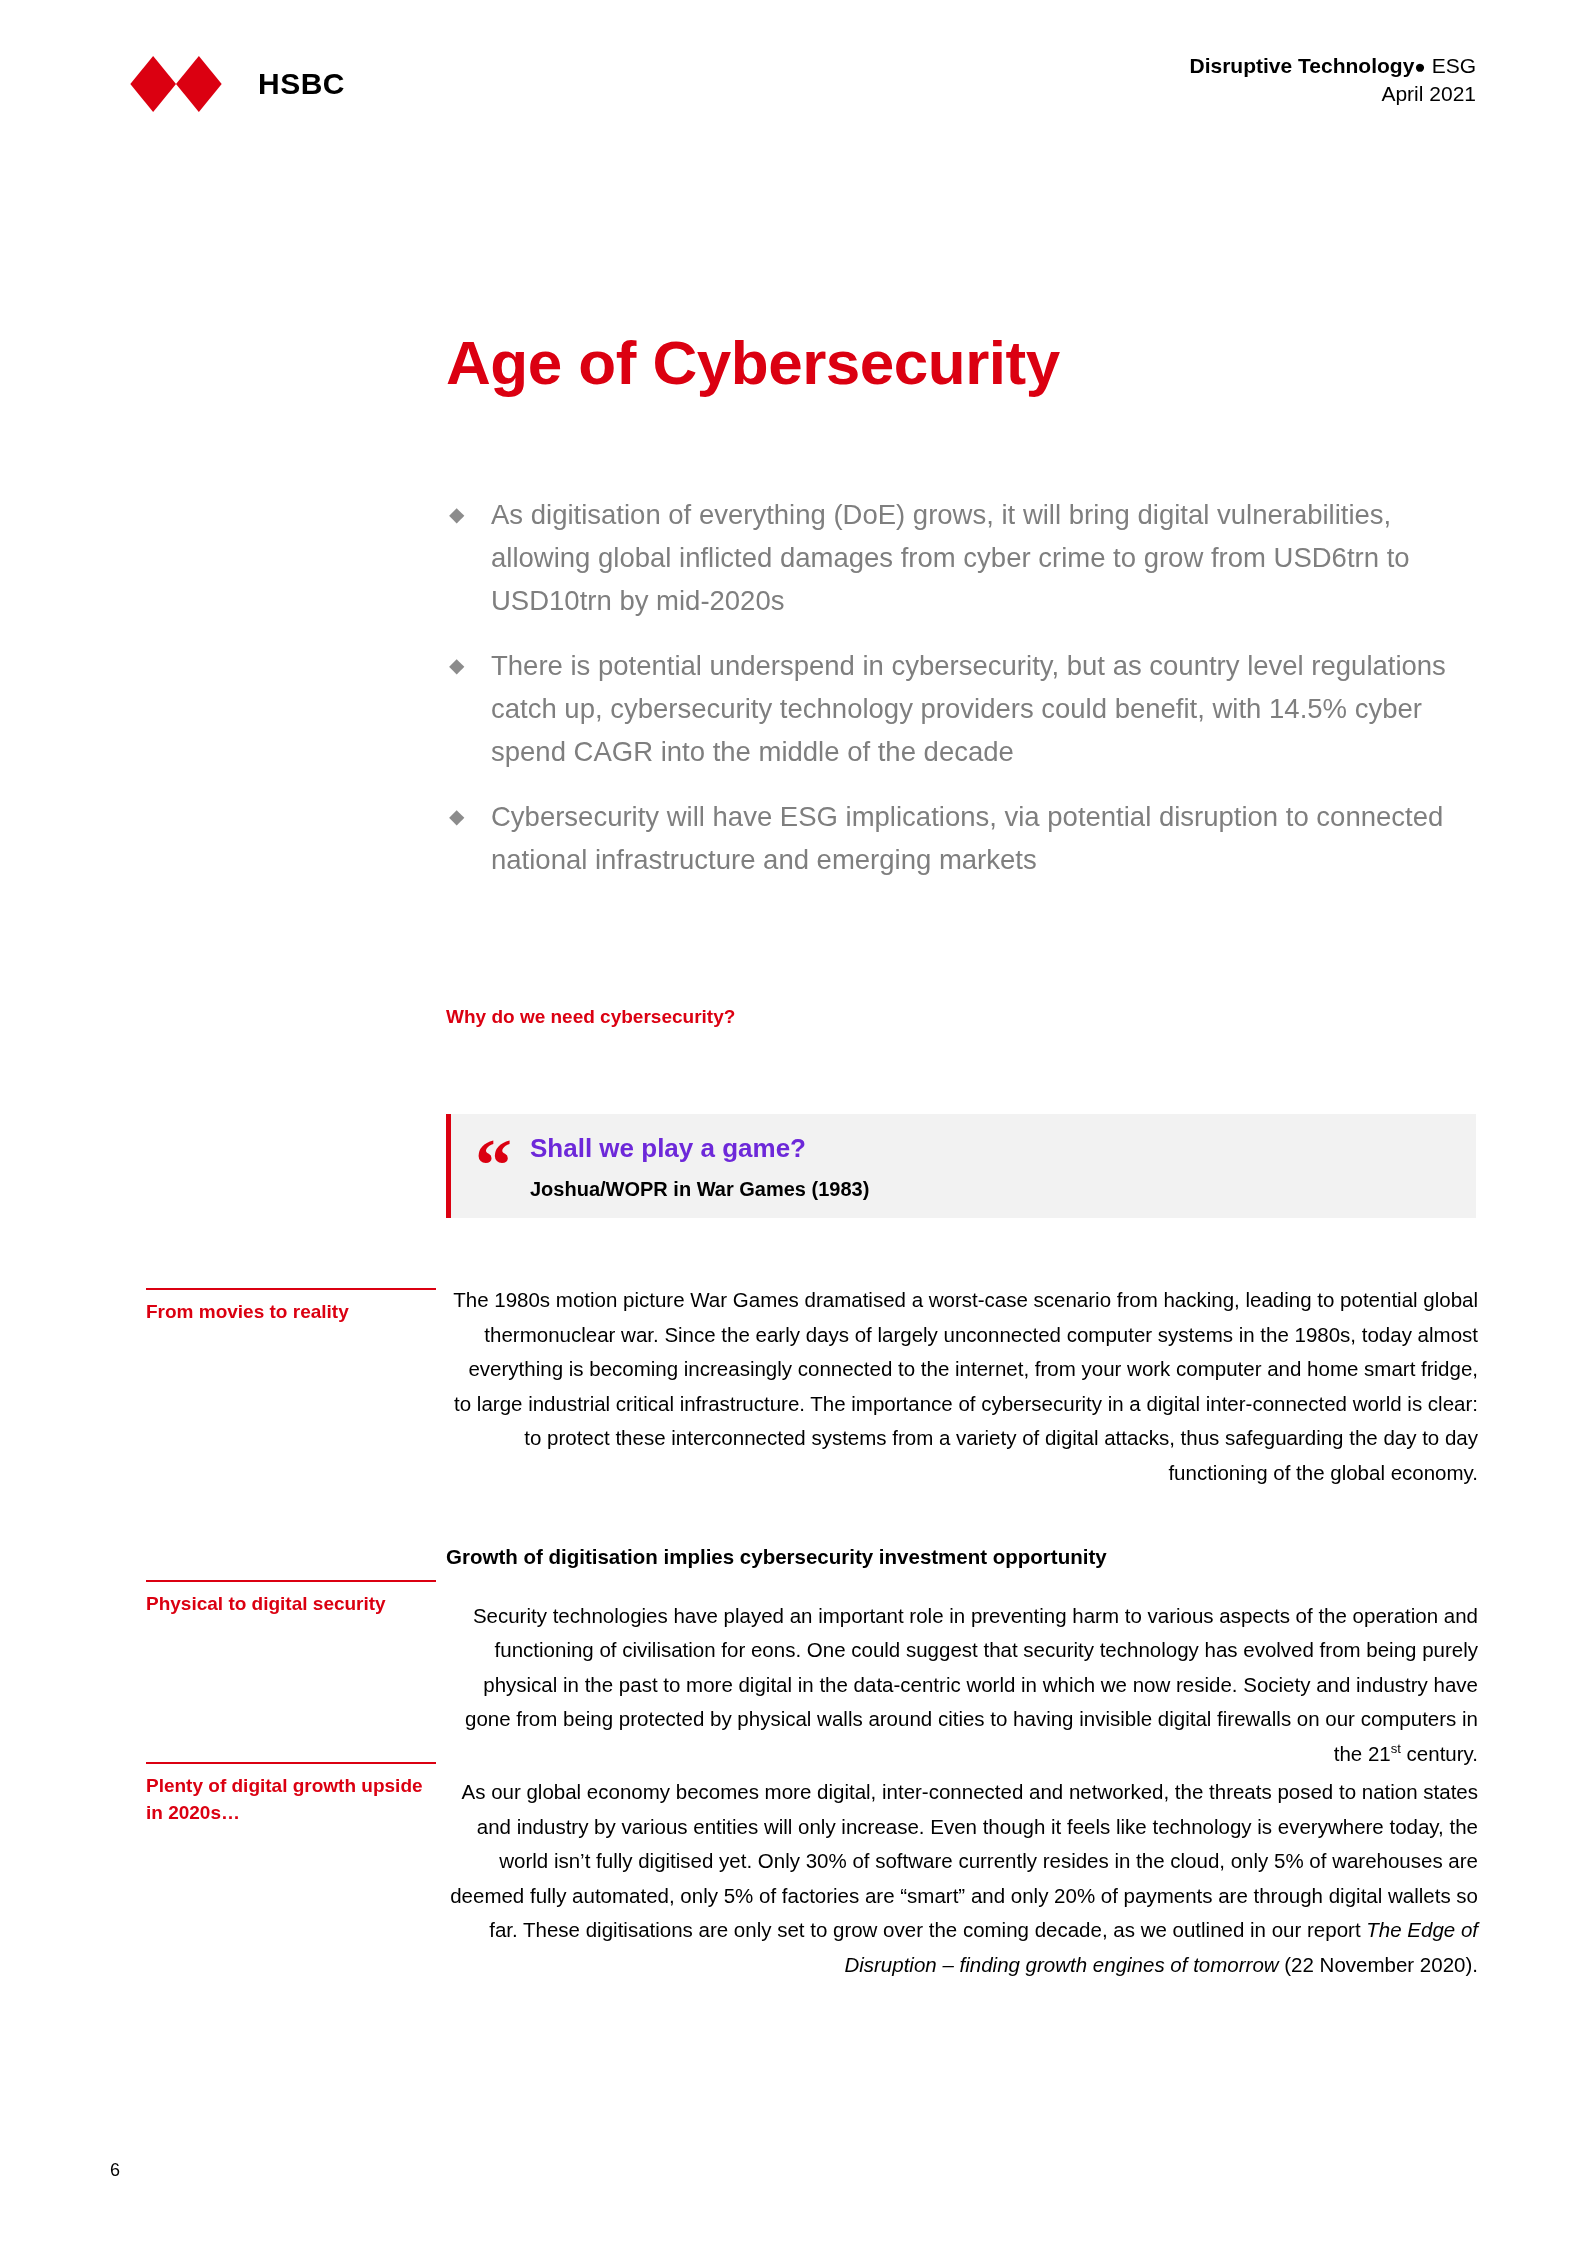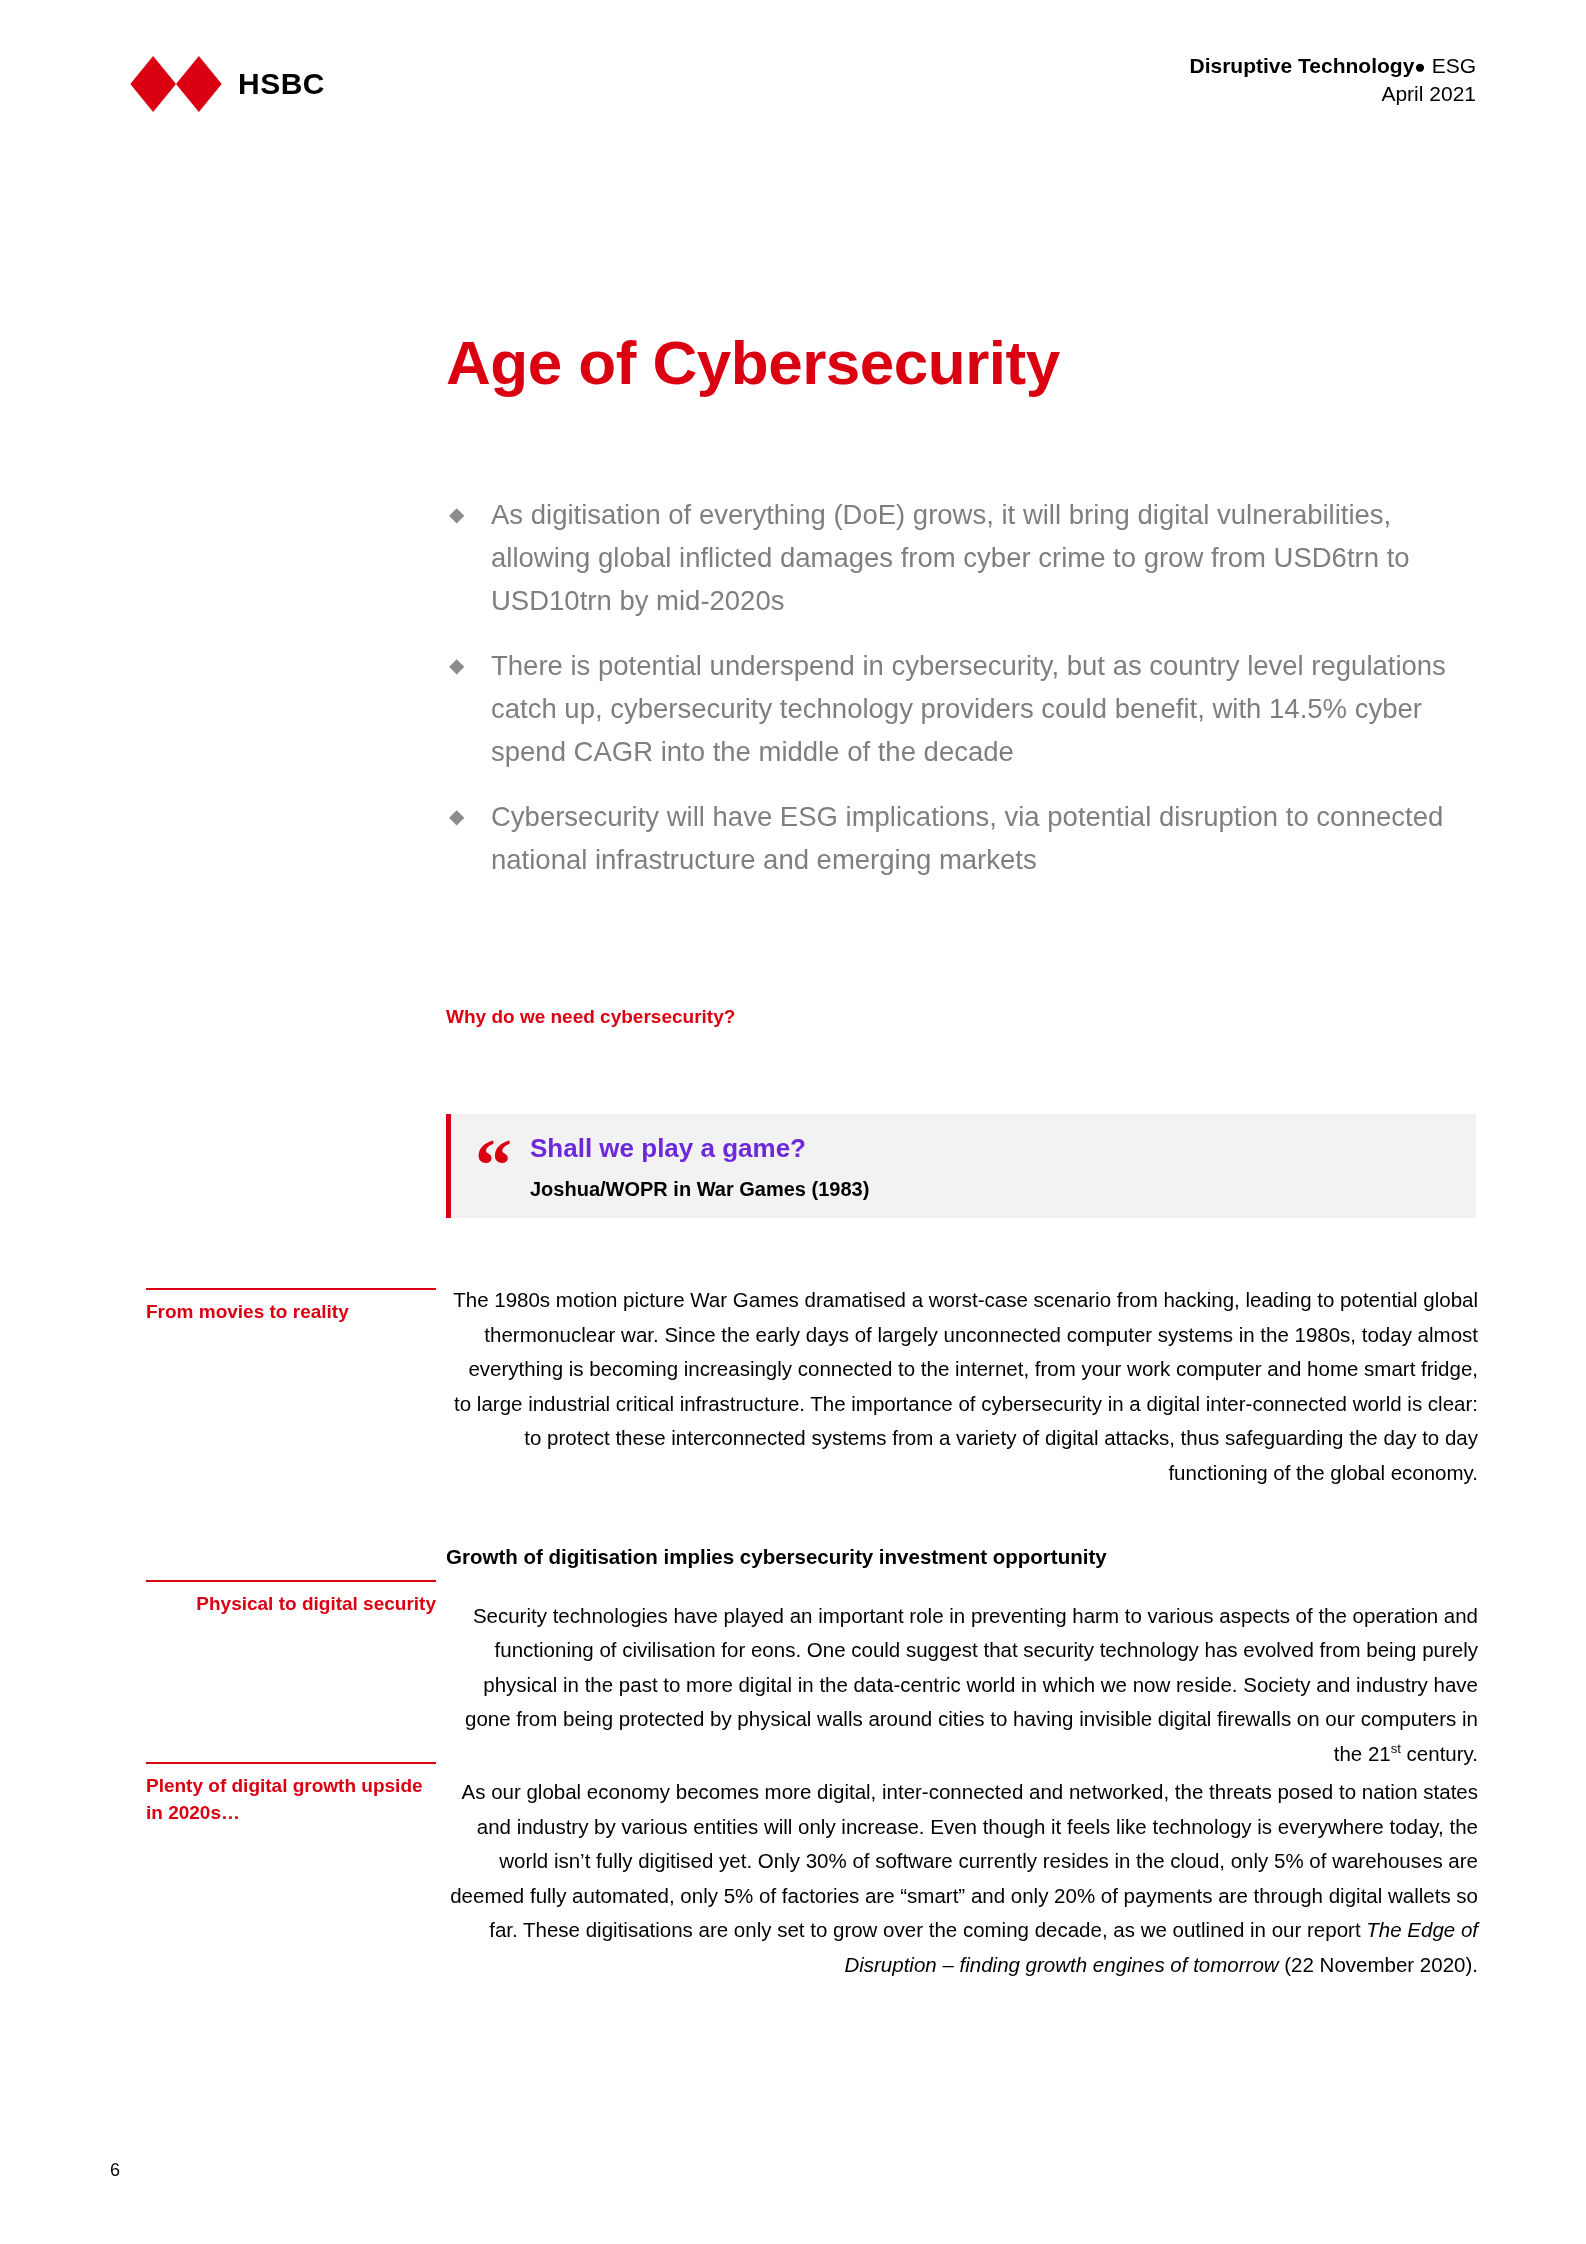--- a/index.html
+++ b/index.html
@@ -43,20 +43,21 @@
     height: 56px;
     display: block;
   }
   .hsbc-word {
     font-family: "Liberation Sans", sans-serif;
     font-weight: bold;
     font-size: 30px;
     letter-spacing: 0.5px;
     color: #000000;
     line-height: 1;
+    margin-left: 20px;
   }
   .header-right {
     position: absolute;
     right: 0;
     top: 0;
     text-align: right;
     line-height: 1.32;
     margin-left: 32px;
   }
   .header-line1 {
@@ -174,21 +175,21 @@
     width: 290px;
     border-top: 2px solid #db0011;
     padding-top: 9px;
     color: #db0011;
     font-size: 19px;
     font-weight: bold;
     line-height: 1.42;
     margin-left: 36px;
   }
   .mn-1 { top: 1288px; }
-  .mn-2 { top: 1580px; text-align: right; }
+  .mn-2 { top: 1580px; }
   .mn-3 { top: 1762px; }
 
   
   .body-col {
     position: absolute;
     left: 446px;
     width: 1032px;
     font-size: 20.5px;
     line-height: 34.5px;
     color: #000000;

